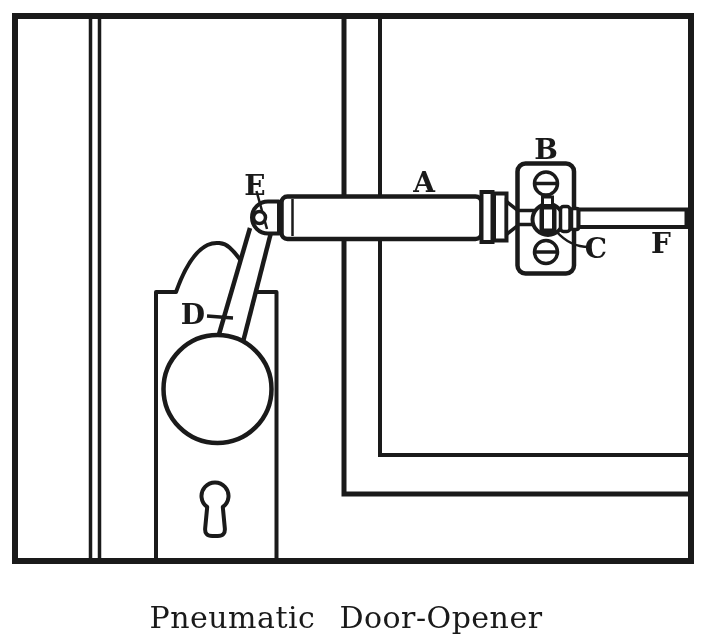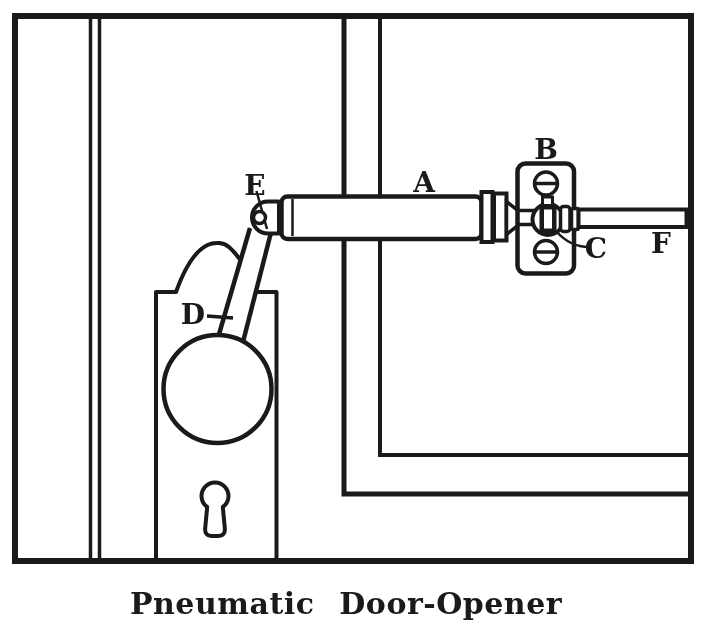--- a/index.html
+++ b/index.html
@@ -17,25 +17,25 @@
   
   .if { fill:var(--ink); stroke:none; }
   .lbl {
     fill:var(--ink);
     font-family:"DejaVu Serif", serif;
     font-weight:bold;
     font-size:28px;
     text-anchor:middle;
   }
   .caption {
-    position:absolute; top:586px; left:0; width:692px;
+    position:absolute; top:600px; left:0; width:692px;
     text-align:center;
     color:var(--ink);
     font-family:"DejaVu Serif", serif;
-    font-weight:bold;
+    font-weight:normal;
     font-size:30px;
     letter-spacing:0.5px;
     word-spacing:14px;
   }
 </style>
 </head>
 <body>
 
 <div class="stage">
   <svg width="720" height="640" viewBox="0 0 720 640">

